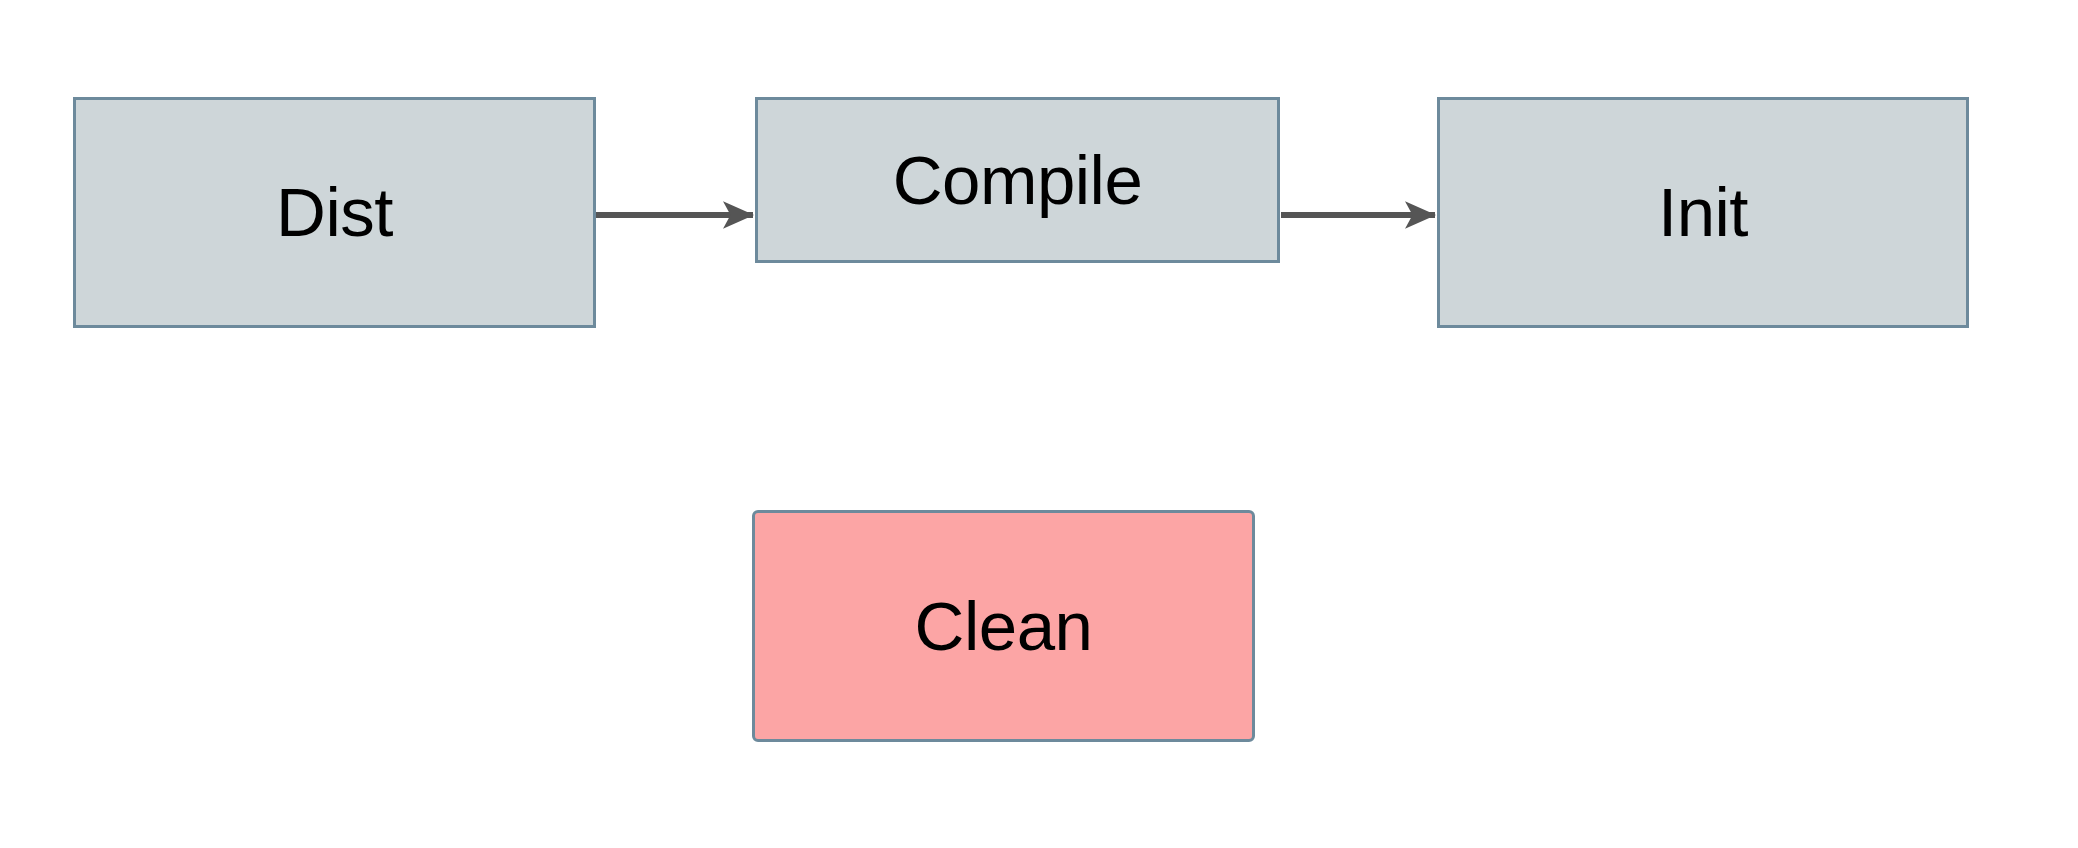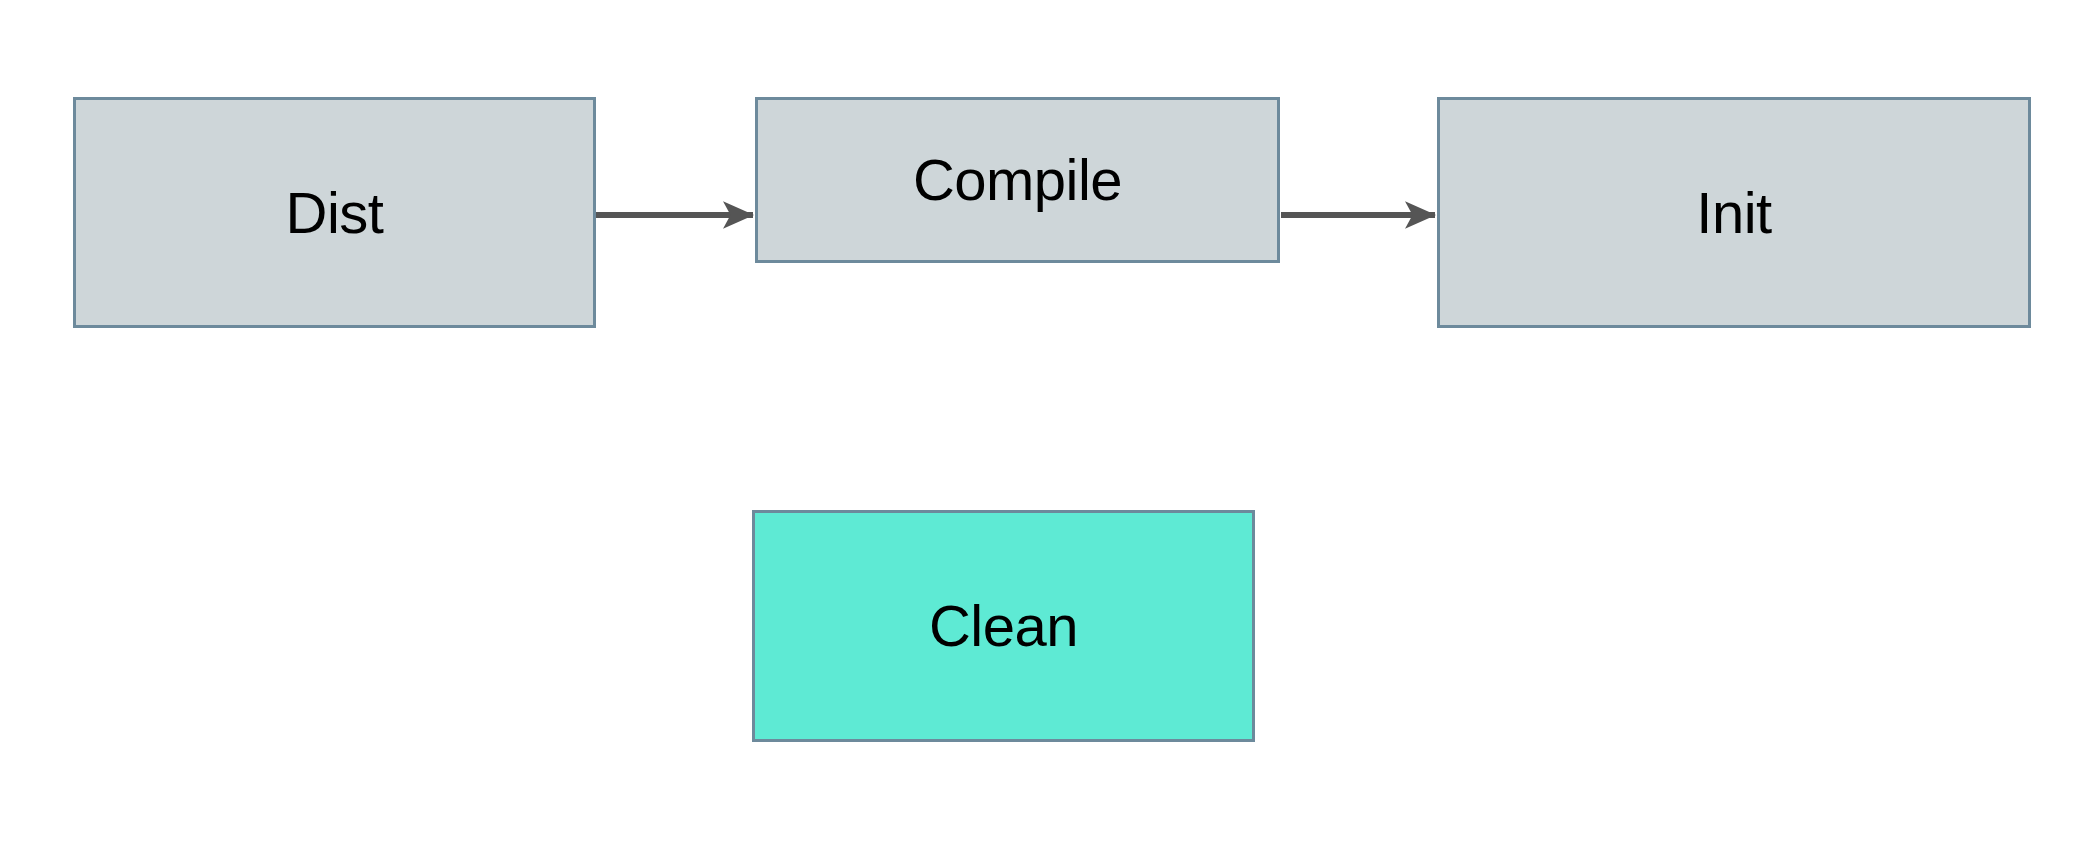--- a/index.html
+++ b/index.html
@@ -22,21 +22,21 @@
     position: absolute;
     box-sizing: border-box;
     background: #ced6d9;
     border: 3px solid #6d8a9c;
     display: flex;
     align-items: center;
     justify-content: center;
   }
   .node-label {
     font-family: "Liberation Sans", sans-serif;
-    font-size: 58px;
+    font-size: 69px;
     line-height: 1;
     color: #000000;
     white-space: nowrap;
     letter-spacing: -0.5px;
   }
   .edge-layer {
     position: absolute;
     left: 0;
     top: 0;
     width: 2078px;
@@ -61,21 +61,21 @@
       </g>
   </svg>
 
   <div id="nodes-group">
       <div class="node" style="left: 73px; top: 97px; width: 523px; height: 231px; background: rgb(206, 214, 217); border-color: rgb(109, 138, 156); border-width: 3px;">
         <span class="node-label" style="color: rgb(0, 0, 0);">Dist</span>
       </div>
       <div class="node" style="left: 755px; top: 97px; width: 525px; height: 166px; background: rgb(206, 214, 217); border-color: rgb(109, 138, 156); border-width: 3px;">
         <span class="node-label" style="color: rgb(0, 0, 0);">Compile</span>
       </div>
-      <div class="node" style="left: 1437px; top: 97px; width: 594px; height: 231px; background: rgb(206, 214, 217); border-color: rgb(109, 138, 156); border-width: 3px;">
+      <div class="node" style="left: 1437px; top: 97px; width: 532px; height: 231px; background: rgb(206, 214, 217); border-color: rgb(109, 138, 156); border-width: 3px;">
         <span class="node-label" style="color: rgb(0, 0, 0);">Init</span>
       </div>
-      <div class="node" style="left: 752px; top: 510px; width: 503px; height: 232px; background: #5eead4; border-color: rgb(109, 138, 156); border-width: 3px;">
+      <div class="node" style="left: 752px; top: 510px; width: 503px; height: 232px; background: #fca5a5; border-color: rgb(109, 138, 156); border-width: 3px; border-radius: 6px;">
         <span class="node-label" style="color: rgb(0, 0, 0);">Clean</span>
       </div>
     </div>
 
 </div>
 
 </body></html>

